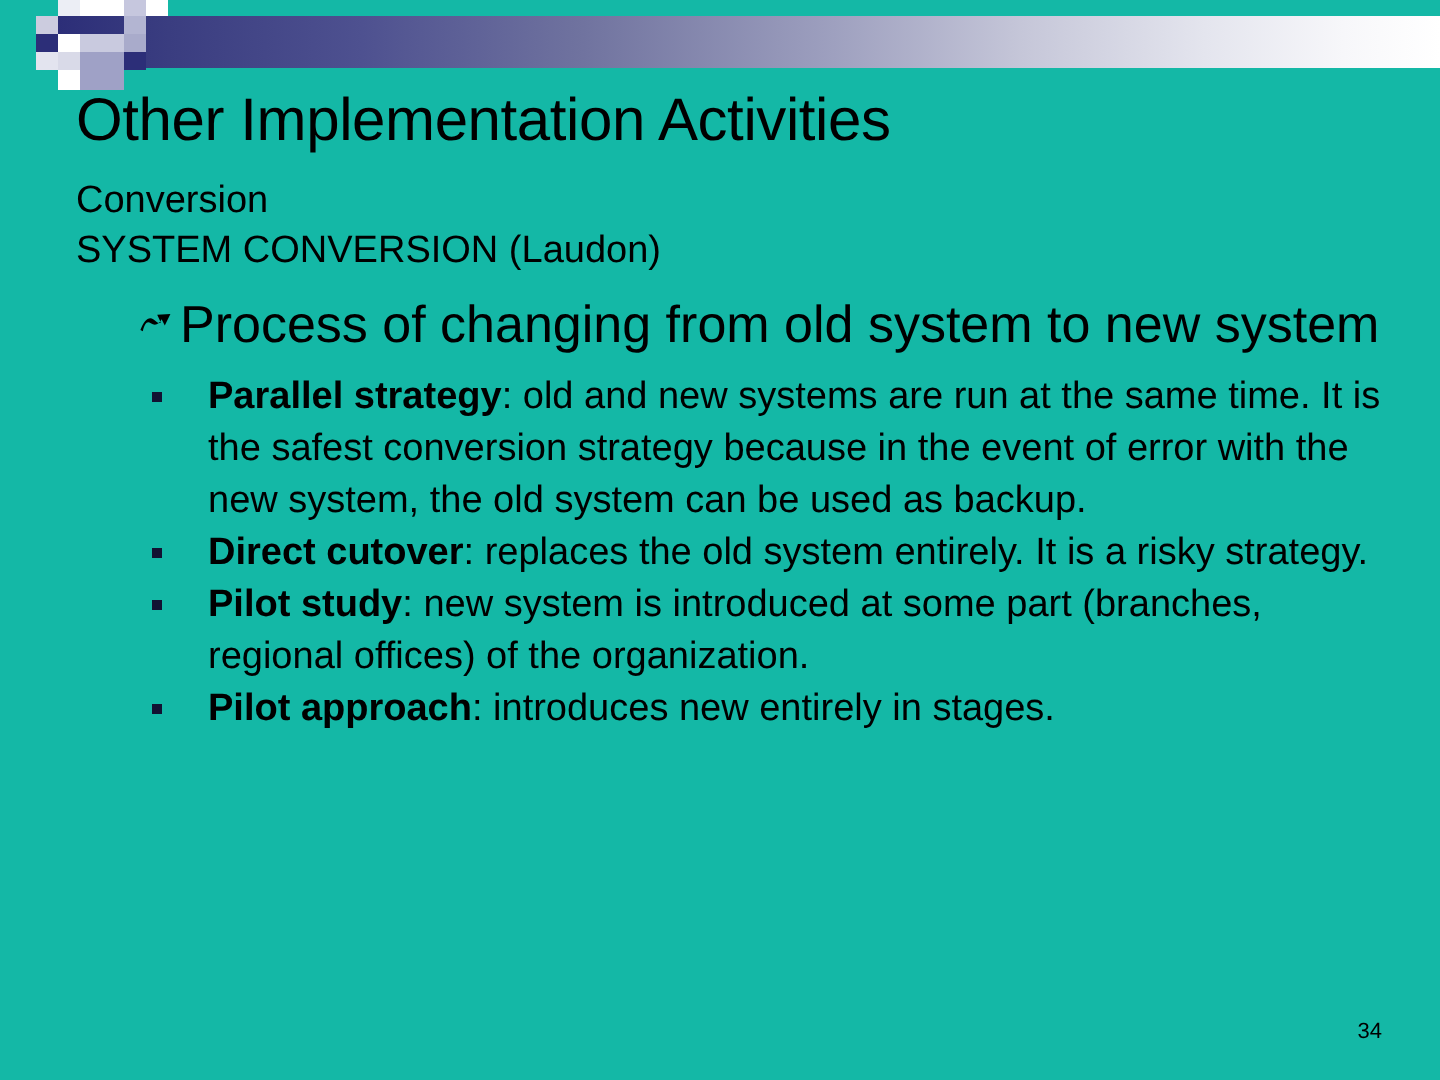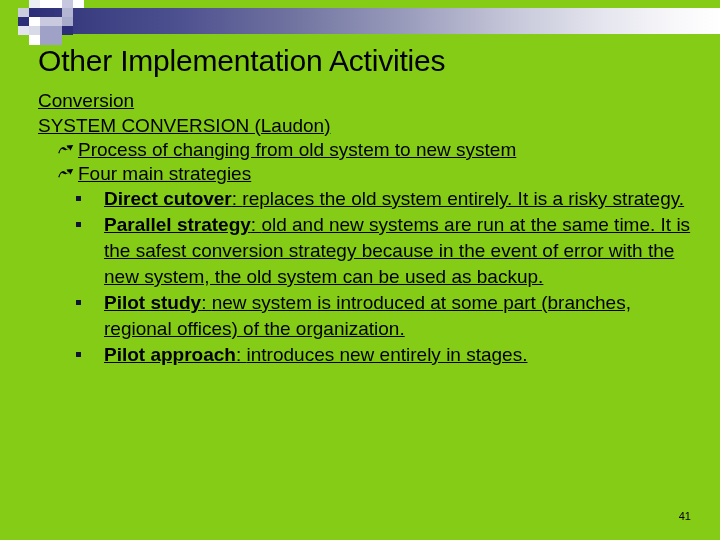--- a/index.html
+++ b/index.html
@@ -7,21 +7,21 @@
     padding: 0;
     background: #ffffff;
   }
   body {
     font-family: "Liberation Sans", sans-serif;
   }
   #slide {
     position: relative;
     width: 720px;
     height: 540px;
-    background: #84cc16;
+    background: #14b8a6;
     overflow: hidden;
   }
 
   
   #header-band {
     position: absolute;
     left: 29px;
     top: 8px;
     width: 691px;
     height: 26px;
@@ -51,37 +51,36 @@
     white-space: nowrap;
     letter-spacing: -0.2px;
   }
 
   
   #body-block {
     position: absolute;
     left: 0;
     top: 88px;
     width: 720px;
-    text-decoration: underline;
   }
 
   .lvl0 {
     margin: 0;
     padding: 0 0 0 38px;
     font-size: 19px;
     line-height: 25px;
     color: #000000;
     white-space: nowrap;
   }
 
   .lvl1 {
     position: relative;
-    margin: 0;
+    margin: 12px;
     padding: 0 0 0 78px;
-    font-size: 19px;
+    font-size: 26px;
     line-height: 24px;
     color: #000000;
     white-space: nowrap;
   }
   .lvl1 .arrow-bullet {
     position: absolute;
     left: 56px;
     top: 1px;
     width: 20px;
     height: 20px;
@@ -163,46 +162,38 @@
 
     <p class="lvl1">
       <span class="arrow-bullet">
         <svg width="20" height="20" viewBox="0 0 20 20" aria-hidden="true">
           <path d="M2.2 14.0 C4.0 9.2 6.4 7.0 8.6 8.6 C10.2 9.8 11.2 11.0 12.4 10.2 L10.6 6.4 L17.2 6.0 L14.4 11.8 L12.8 8.6 C11.4 11.4 9.4 12.0 7.4 10.6 C5.6 9.3 4.4 10.4 3.4 14.6 Z" fill="#000000"></path>
         </svg>
       </span>
       <span>Process of changing from old system to new system</span>
     </p>
 
-    <p class="lvl1">
-      <span class="arrow-bullet">
-        <svg width="20" height="20" viewBox="0 0 20 20" aria-hidden="true">
-          <path d="M2.2 14.0 C4.0 9.2 6.4 7.0 8.6 8.6 C10.2 9.8 11.2 11.0 12.4 10.2 L10.6 6.4 L17.2 6.0 L14.4 11.8 L12.8 8.6 C11.4 11.4 9.4 12.0 7.4 10.6 C5.6 9.3 4.4 10.4 3.4 14.6 Z" fill="#000000"></path>
-        </svg>
-      </span>
-      <span>Four main strategies</span>
+
+    <p class="lvl2">
+      <span class="sq-bullet"></span>
+      <b>Parallel strategy</b><span>: </span><span>old and new systems are run at the same time. It is the safest conversion strategy because in the event of error with the new system, the old system can be used as backup.</span>
     </p>
 
     <p class="lvl2">
       <span class="sq-bullet"></span>
       <b>Direct cutover</b><span>: </span><span>replaces the old system entirely. It is a risky strategy.</span>
-    </p>
-
-    <p class="lvl2">
-      <span class="sq-bullet"></span>
-      <b>Parallel strategy</b><span>: </span><span>old and new systems are run at the same time. It is the safest conversion strategy because in the event of error with the new system, the old system can be used as backup.</span>
     </p>
 
     <p class="lvl2">
       <span class="sq-bullet"></span>
       <b>Pilot study</b><span>: </span><span>new system is introduced at some part (branches, regional offices) of the organization.</span>
     </p>
 
     <p class="lvl2">
       <span class="sq-bullet"></span>
       <b>Pilot approach</b><span>: </span><span>introduces new entirely in stages.</span>
     </p>
 
   </div>
 
-  <div id="page-number">41</div>
+  <div id="page-number">34</div>
 
 </div>
 
 </body></html>

